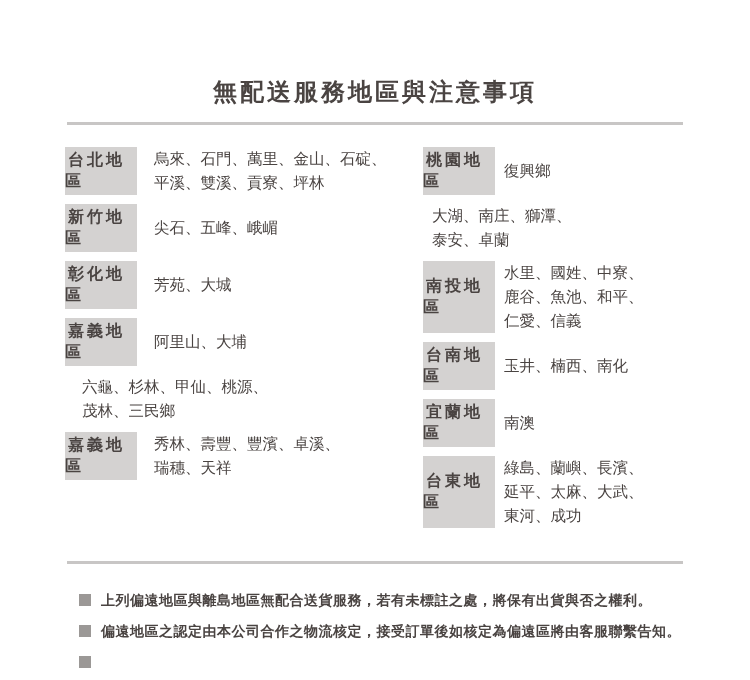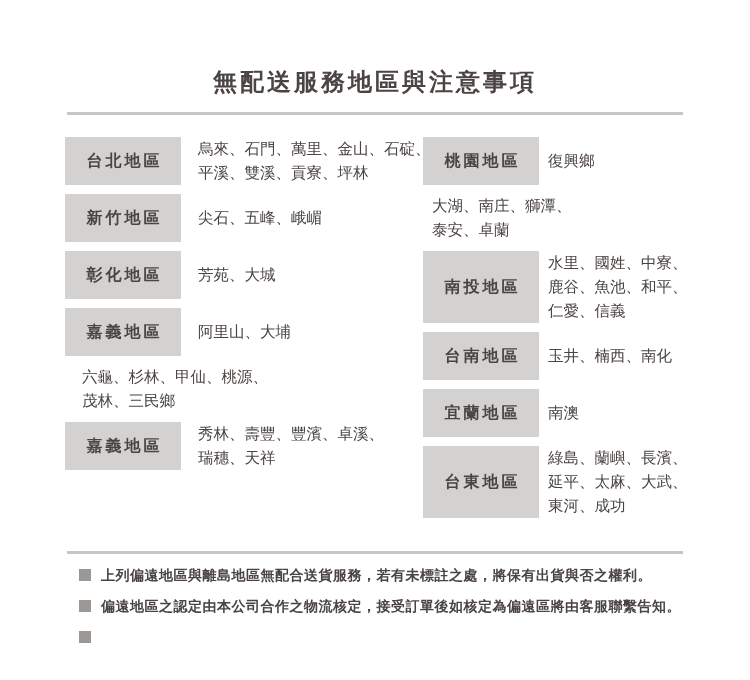--- a/index.html
+++ b/index.html
@@ -10,21 +10,21 @@
   }
   .page {
     position: relative;
     width: 750px;
     height: 680px;
     background: #ffffff;
     overflow: hidden;
     color: #4a4442;
   }
   .page-title {
-    margin: 2px;
+    margin: 12px;
     padding-top: 62px;
     text-align: center;
     font-size: 24px;
     line-height: 36px;
     font-weight: bold;
     letter-spacing: 3px;
     color: #4a4442;
   }
   .divider {
     width: 616px;
@@ -43,21 +43,21 @@
   }
   .col { display: block; }
   .col-left  { width: 354px; }
   .col-right { width: 262px; }
   .region-row {
     display: flex;
     align-items: stretch;
     margin-bottom: 9px;
   }
   .region-label {
-    width: 116px;
+    width: 72px;
     min-height: 48px;
     flex-shrink: 0;
     background: #d4d2d1;
     display: flex;
     align-items: center;
     justify-content: center;
     font-size: 16px;
     font-weight: bold;
     letter-spacing: 3px;
     text-indent: 3px;
@@ -69,21 +69,21 @@
     font-size: 15.5px;
     line-height: 24px;
     white-space: pre;
     color: #4a4442;
   }
   .col-left  .region-areas { margin-left: 17px; }
   .col-right .region-areas { margin-left: 9px; }
   .notes {
     width: 616px;
     margin: 0 auto;
-    padding-top: 11px;
+    padding-top: 26px;
   }
   .note {
     display: flex;
     align-items: flex-start;
     margin-bottom: 11px;
     font-size: 14px;
     line-height: 20px;
     font-weight: bold;
     letter-spacing: 0.5px;
     white-space: nowrap;

